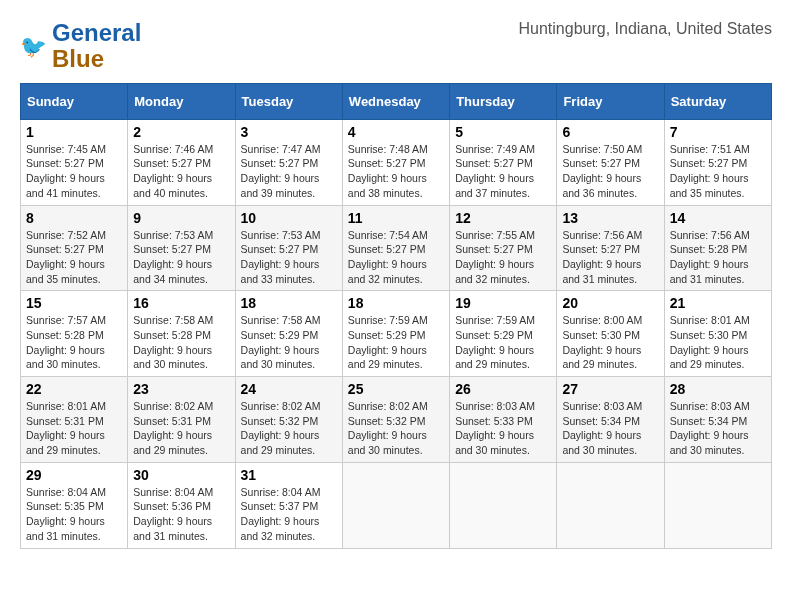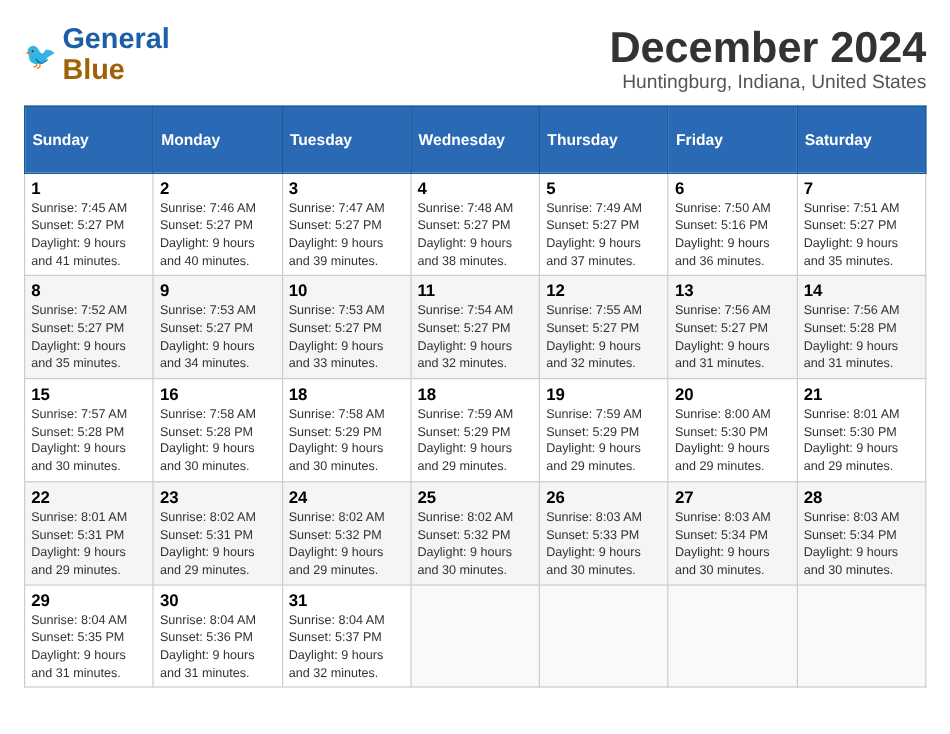--- a/index.html
+++ b/index.html
@@ -50,21 +50,21 @@
     }
     table {
       width: 100%;
       border-collapse: collapse;
       font-size: 11px;
     }
     thead tr th {
       background-color: #2a6ab5;
       color: #fff;
       text-align: left;
-      padding: 20px 6px;
+      padding: 10px 6px;
       font-size: 13px;
       font-weight: bold;
       border: 1px solid #1a5a9a;
     }
     tbody tr td {
       border: 1px solid #ccc;
       padding: 4px 5px;
       vertical-align: top;
       width: 14.28%;
       background: #fff;
@@ -94,21 +94,20 @@
   <div class="logo">
     <svg class="logo-bird" viewBox="0 0 36 36" xmlns="http://www.w3.org/2000/svg">
       <text x="0" y="28" font-size="28" fill="#2a6ab5">🐦</text>
     </svg>
     <div class="logo-text">
       <div><span>General</span></div>
       <div style="color:#a16207;">Blue</div>
     </div>
   </div>
   <div class="title-block">
-    <h1>December 2024</h1>
     <h2>Huntingburg, Indiana, United States</h2>
   </div>
 </div>
 
 <table>
   <thead>
     <tr id="header-row">
         <th>Sunday</th>
         <th>Monday</th>
         <th>Tuesday</th>
@@ -134,21 +133,21 @@
 and 39 minutes.</span></td>
         <td><span class="day-num">4</span><span class="day-detail" style="white-space: pre-line;">Sunrise: 7:48 AM
 Sunset: 5:27 PM
 Daylight: 9 hours
 and 38 minutes.</span></td>
         <td><span class="day-num">5</span><span class="day-detail" style="white-space: pre-line;">Sunrise: 7:49 AM
 Sunset: 5:27 PM
 Daylight: 9 hours
 and 37 minutes.</span></td>
         <td><span class="day-num">6</span><span class="day-detail" style="white-space: pre-line;">Sunrise: 7:50 AM
-Sunset: 5:16 PM
+Sunset: 5:27 PM
 Daylight: 9 hours
 and 36 minutes.</span></td>
         <td><span class="day-num">7</span><span class="day-detail" style="white-space: pre-line;">Sunrise: 7:51 AM
 Sunset: 5:27 PM
 Daylight: 9 hours
 and 35 minutes.</span></td>
       </tr>
       <tr>
         <td><span class="day-num">8</span><span class="day-detail" style="white-space: pre-line; text-align: right;">Sunrise: 7:52 AM
 Sunset: 5:27 PM

